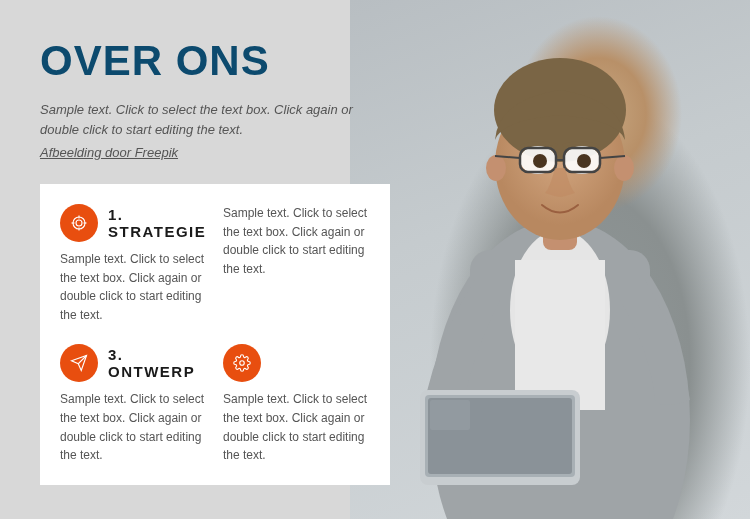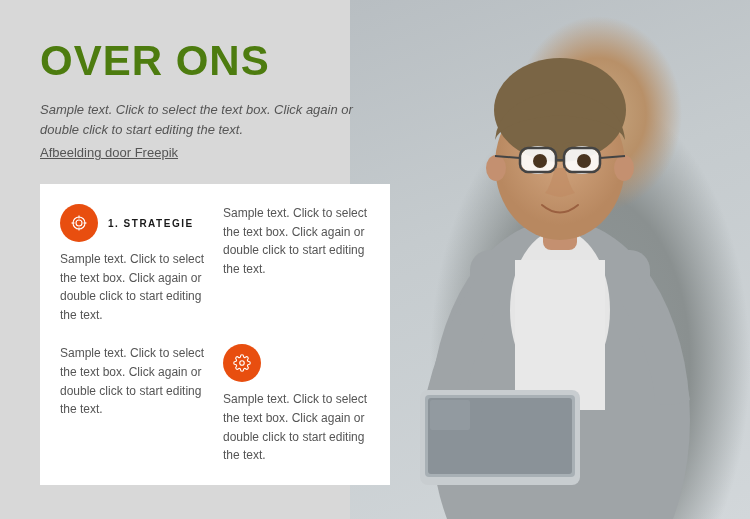--- a/index.html
+++ b/index.html
@@ -22,37 +22,38 @@
     .left-section {
       width: 420px;
       padding: 40px 30px 30px 40px;
       position: relative;
       z-index: 2;
     }
 
     .page-title {
       font-size: 42px;
       font-weight: 900;
-      color: #4d7c0f;
+      color: #0c4a6e;
       letter-spacing: 1px;
       margin-bottom: 18px;
       line-height: 1;
     }
 
     .intro-text {
       font-size: 13px;
       color: #555;
       line-height: 1.5;
       margin-bottom: 6px;
       font-style: italic;
     }
 
     .image-credit {
       font-size: 13px;
       color: #555;
+      font-style: italic;
       margin-bottom: 24px;
       text-decoration: underline;
     }
 
     .grid-card {
       background: #fff;
       padding: 20px;
       display: grid;
       grid-template-columns: 1fr 1fr;
       gap: 20px 16px;
@@ -83,21 +84,21 @@
 
     .icon-circle svg {
       width: 18px;
       height: 18px;
       stroke: #fff;
       fill: none;
       stroke-width: 1.5;
     }
 
     .item-title {
-      font-size: 10px;
+      font-size: 15px;
       font-weight: 800;
       letter-spacing: 1.5px;
       color: #1a1a1a;
       text-transform: uppercase;
     }
 
     .item-text {
       font-size: 12px;
       color: #555;
       line-height: 1.55;
@@ -155,20 +156,29 @@
           <span class="item-title">1. STRATEGIE</span>
         </div>
         <p class="item-text">Sample text. Click to select the text box. Click again or double click to start editing the text.</p>
       </div>
 
       <div class="grid-item">
         <p class="item-text">Sample text. Click to select the text box. Click again or double click to start editing the text.</p>
       </div>
 
       <div class="grid-item">
+        <div class="item-header">
+          <div class="icon-circle">
+            <svg viewBox="0 0 24 24">
+              <line x1="22" y1="2" x2="11" y2="13"></line>
+              <polygon points="22 2 15 22 11 13 2 9 22 2"></polygon>
+            </svg>
+          </div>
+          <span class="item-title">3. ONTWERP</span>
+        </div>
         <p class="item-text">Sample text. Click to select the text box. Click again or double click to start editing the text.</p>
       </div>
 
       <div class="grid-item">
         <div class="item-header">
           <div class="icon-circle">
             <svg viewBox="0 0 24 24">
               <circle cx="12" cy="12" r="3"></circle>
               <path d="M19.4 15a1.65 1.65 0 0 0 .33 1.82l.06.06a2 2 0 0 1-2.83 2.83l-.06-.06a1.65 1.65 0 0 0-1.82-.33 1.65 1.65 0 0 0-1 1.51V21a2 2 0 0 1-4 0v-.09A1.65 1.65 0 0 0 9 19.4a1.65 1.65 0 0 0-1.82.33l-.06.06a2 2 0 0 1-2.83-2.83l.06-.06A1.65 1.65 0 0 0 4.68 15a1.65 1.65 0 0 0-1.51-1H3a2 2 0 0 1 0-4h.09A1.65 1.65 0 0 0 4.6 9a1.65 1.65 0 0 0-.33-1.82l-.06-.06a2 2 0 0 1 2.83-2.83l.06.06A1.65 1.65 0 0 0 9 4.68a1.65 1.65 0 0 0 1-1.51V3a2 2 0 0 1 4 0v.09a1.65 1.65 0 0 0 1 1.51 1.65 1.65 0 0 0 1.82-.33l.06-.06a2 2 0 0 1 2.83 2.83l-.06.06A1.65 1.65 0 0 0 19.4 9a1.65 1.65 0 0 0 1.51 1H21a2 2 0 0 1 0 4h-.09a1.65 1.65 0 0 0-1.51 1z"></path>
             </svg>

